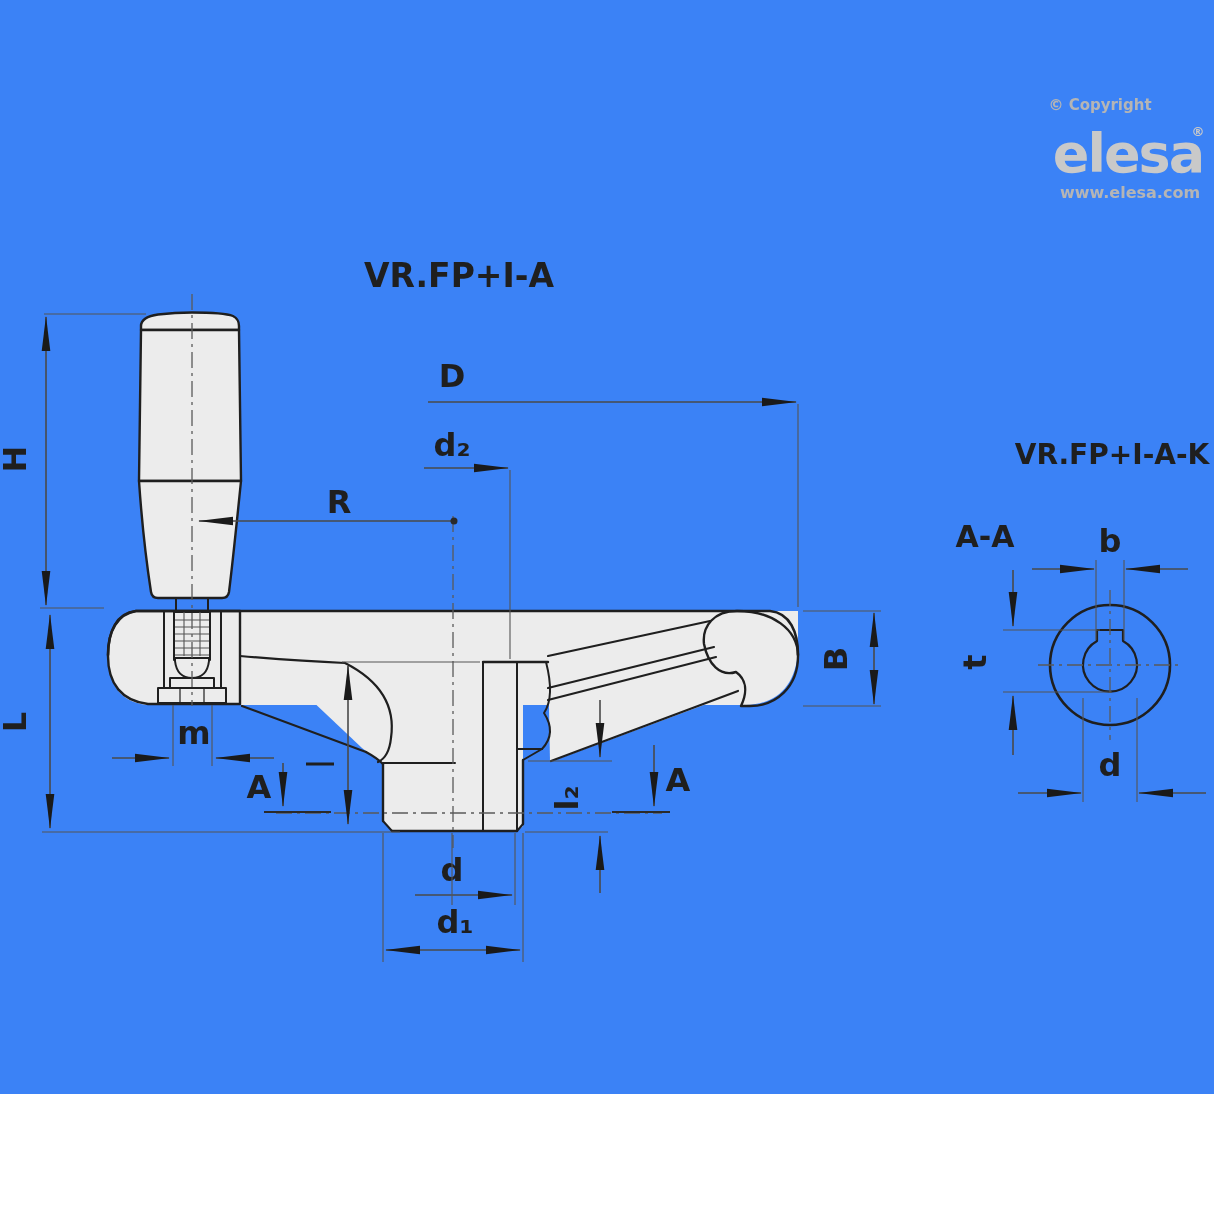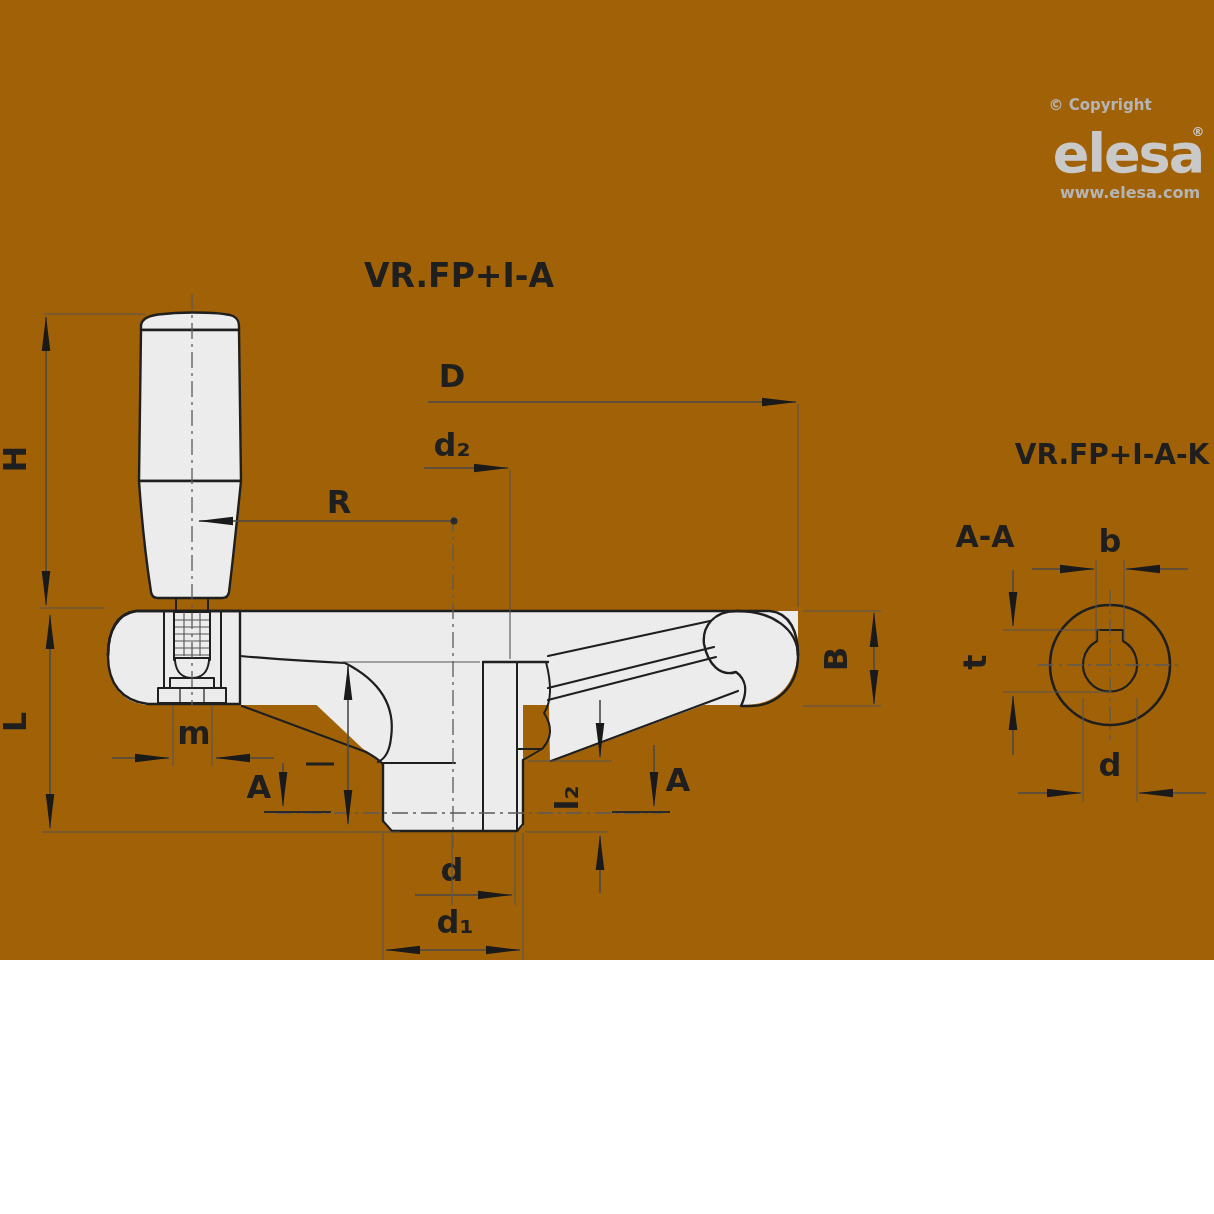--- a/index.html
+++ b/index.html
@@ -1,16 +1,16 @@
 <!DOCTYPE html>
 <html><head>
 <meta charset="utf-8">
 <style>
   html,body{margin:0;padding:0;background:#ffffff;}
-  .canvas{position:relative;width:1214px;height:960px;background:#a16207;overflow:hidden;
+  .canvas{position:relative;width:1214px;height:1094px;background:#3b82f6;overflow:hidden;
           font-family:"DejaVu Sans",sans-serif;}
   svg{display:block;}
   .outline{stroke:#1f1f1f;fill:none;stroke-linecap:round;stroke-linejoin:round;}
   .w26{stroke-width:2.6;} .w24{stroke-width:2.4;} .w22{stroke-width:2.2;} .w20{stroke-width:2;}
   .thin{stroke-width:1.2;}
   .part{fill:#ececec;}
   .dimline{stroke:#4a4a4a;stroke-width:1.6;fill:none;}
   .extline{stroke:#555555;stroke-width:1.1;fill:none;}
   .tick{stroke:#2a2a2a;stroke-width:2;fill:none;}
   .dash-label{stroke:#1f1f1f;stroke-width:3;fill:none;}

